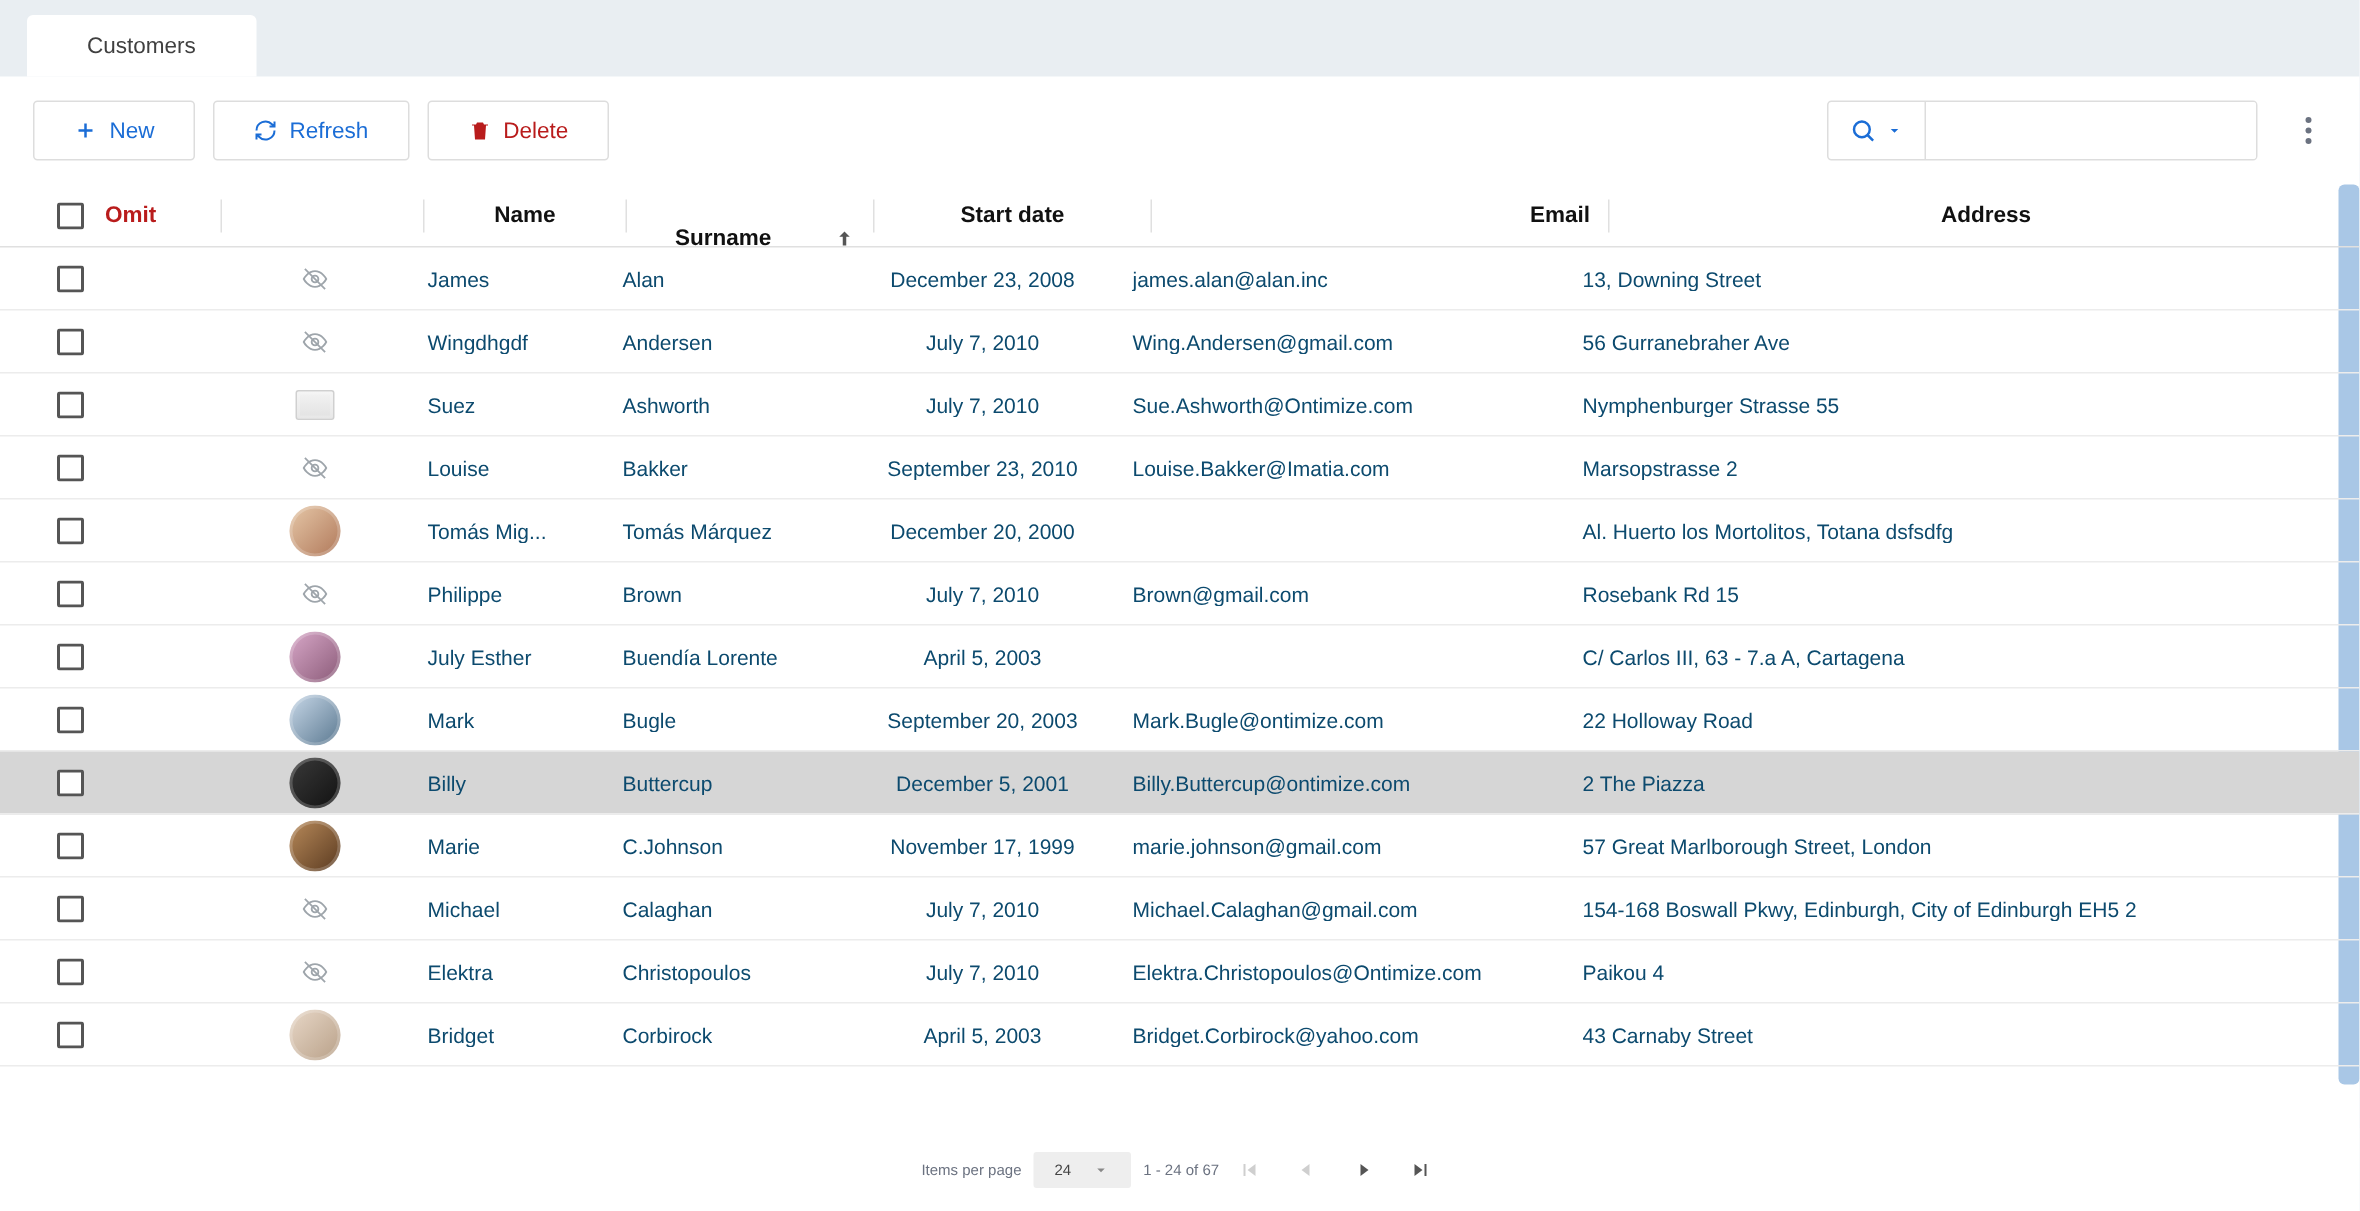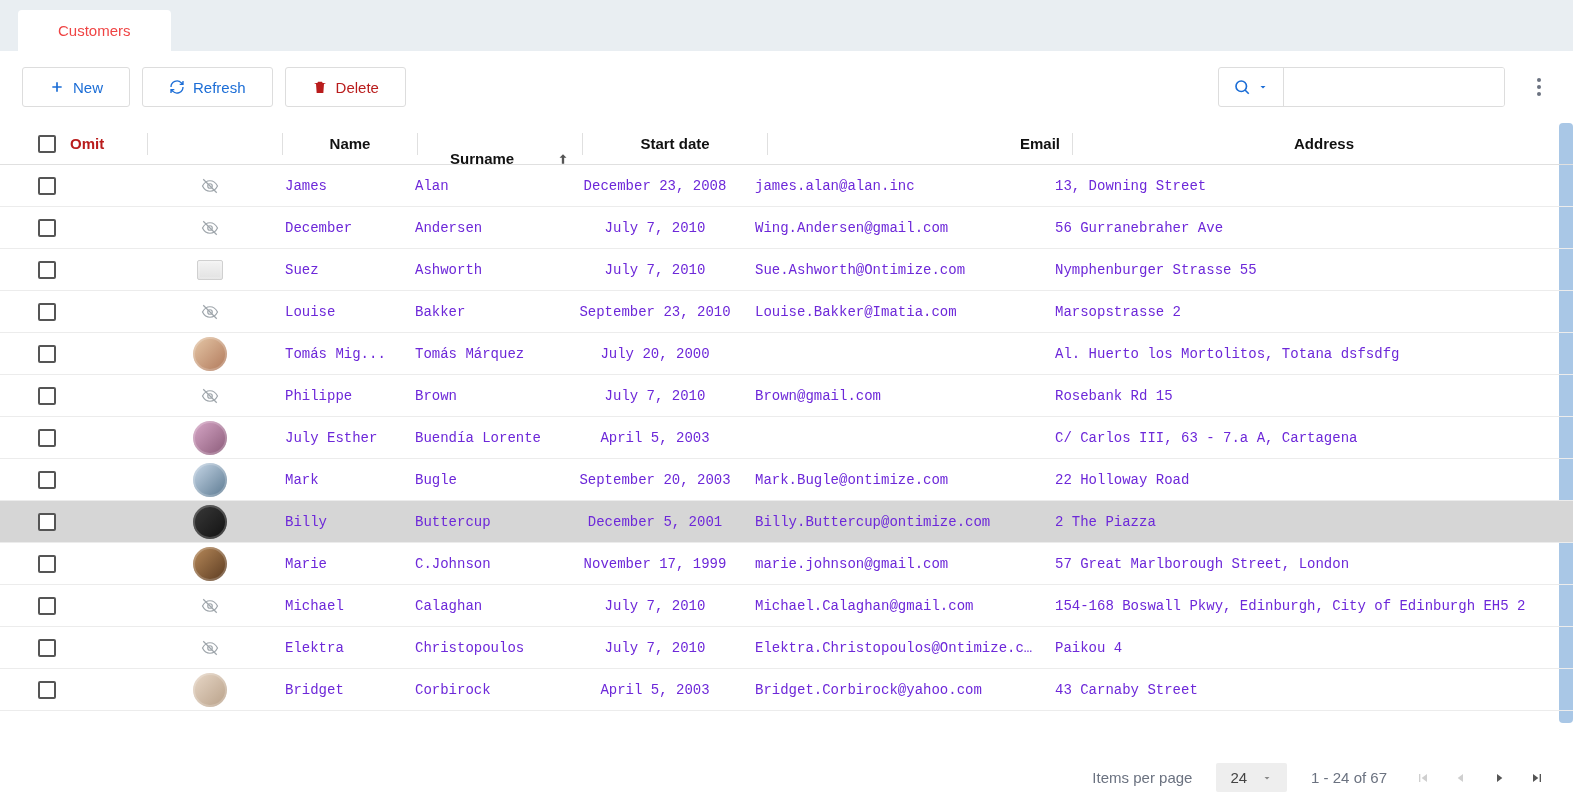--- a/index.html
+++ b/index.html
@@ -17,21 +17,21 @@
       display: flex;
       background: #e9eef2;
       padding-left: 18px;
       padding-top: 10px;
     }
     .tab {
       background: #fff;
       padding: 12px 40px;
       border-radius: 4px 4px 0 0;
       font-size: 15px;
-      color: #ef4444;
+      color: #404040;
     }
     .content {
       background: #fff;
       min-height: calc(100vh - 50px);
       position: relative;
       padding-bottom: 70px;
     }
     .toolbar {
       display: flex;
       align-items: center;
@@ -101,23 +101,22 @@
     .thead {
       font-weight: 600;
       color: #111;
       font-size: 15px;
       padding: 0 0;
       height: 42px;
       border-bottom: 1px solid #e0e0e0;
     }
     .tr {
       height: 42px;
-      color: #6d28d9;
+      color: #0c4a6e;
       font-size: 14px;
-      font-family: Liberation Mono, monospace;
     }
     .tr.hover { background: #d6d6d6; }
     .tr .cell, .thead .cell {
       padding: 0 10px;
       overflow: hidden;
       text-overflow: ellipsis;
       white-space: nowrap;
     }
     .c-check { width: 60px; display:flex; justify-content:flex-end; }
     .c-omit { width: 85px; padding-left: 12px; color:#b91c1c; }
@@ -152,25 +151,25 @@
     .avatar.thumb {
       width: 26px; height: 20px; border-radius:2px; background: linear-gradient(#f3f3f3,#e2e2e2);
       border: 1px solid #d0d0d0;
     }
     
     .pager {
       position: absolute;
       bottom: 0; right: 0; left: 0;
       display: flex;
       align-items: center;
-      justify-content: flex-end;
-      gap: 24px;
+      justify-content: center;
+      gap: 8px;
       padding: 16px 24px;
       color: #6b7280;
-      font-size: 15px;
+      font-size: 10px;
       background:#fff;
     }
     .perpage-select {
       background: #eee;
       padding: 6px 14px;
       border-radius: 2px;
       display:flex; align-items:center; gap:14px;
       color:#444;
     }
     .nav-icons { display:flex; gap: 14px; align-items:center; color:#999; }
@@ -289,21 +288,21 @@
             <div class="cell c-omit"></div>
             <div class="cell c-avatar">
               <span class="avatar hidden-eye">
                 <svg class="eye-off" viewBox="0 0 24 24" fill="none" stroke="currentColor" stroke-width="1.6">
                   <path d="M2 12s3.5-7 10-7 10 7 10 7-3.5 7-10 7S2 12 2 12z"></path>
                   <circle cx="12" cy="12" r="3"></circle>
                   <path d="M3 3l18 18"></path>
                 </svg>
               </span>
             </div>
-            <div class="cell c-name">December</div>
+            <div class="cell c-name">Wingdhgdf</div>
             <div class="cell c-surname">Andersen</div>
             <div class="cell c-date">July 7, 2010</div>
             <div class="cell c-email">Wing.Andersen@gmail.com</div>
             <div class="cell c-address">56 Gurranebraher Ave</div>
           </div>
           <div class="tr">
             <div class="cell c-check" style="padding-right:4px;">
               <div class="checkbox"></div>
             </div>
             <div class="cell c-omit"></div>
@@ -339,21 +338,21 @@
           <div class="tr">
             <div class="cell c-check" style="padding-right:4px;">
               <div class="checkbox"></div>
             </div>
             <div class="cell c-omit"></div>
             <div class="cell c-avatar">
               <span class="avatar" style="background:linear-gradient(135deg,#e6c8a8,#b0785a);"></span>
             </div>
             <div class="cell c-name">Tomás Mig...</div>
             <div class="cell c-surname">Tomás Márquez</div>
-            <div class="cell c-date">July 20, 2000</div>
+            <div class="cell c-date">December 20, 2000</div>
             <div class="cell c-email"></div>
             <div class="cell c-address">Al. Huerto los Mortolitos, Totana dsfsdfg</div>
           </div>
           <div class="tr">
             <div class="cell c-check" style="padding-right:4px;">
               <div class="checkbox"></div>
             </div>
             <div class="cell c-omit"></div>
             <div class="cell c-avatar">
               <span class="avatar hidden-eye">

